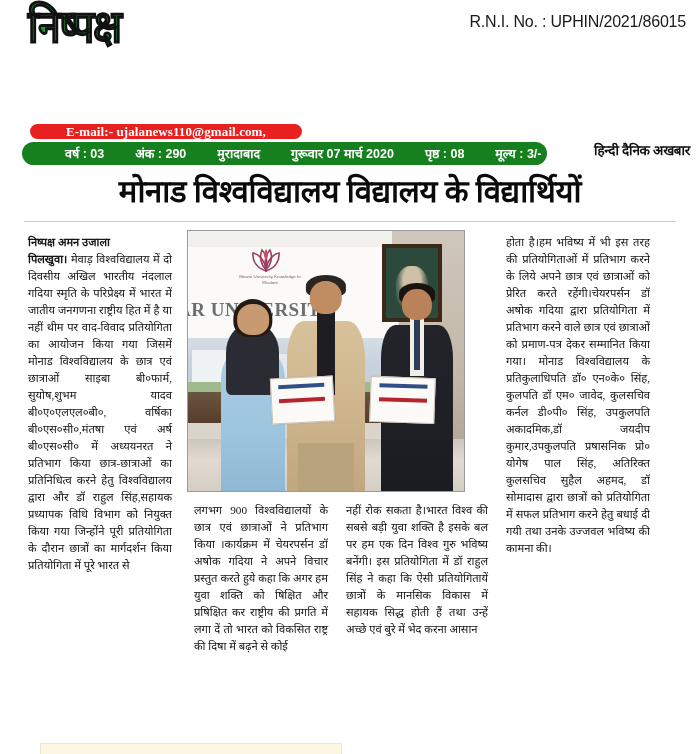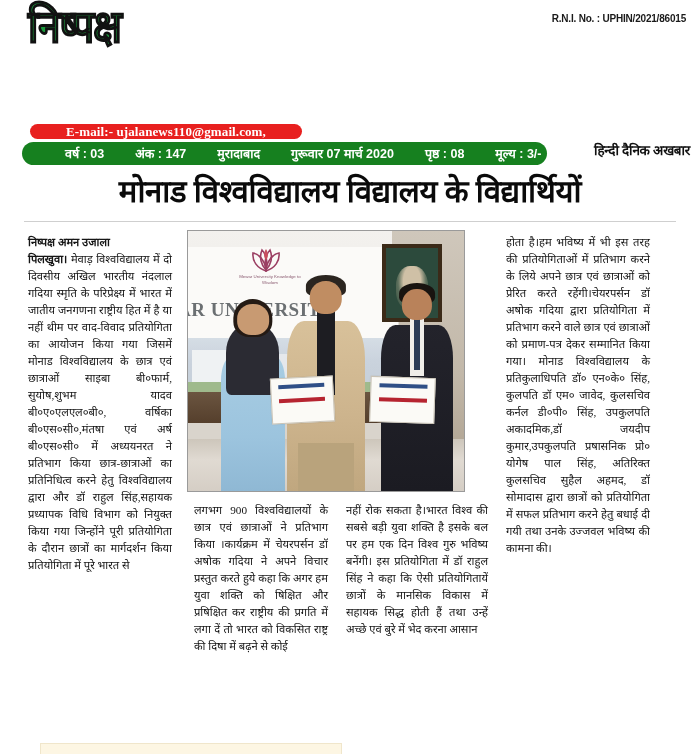--- a/index.html
+++ b/index.html
@@ -21,22 +21,22 @@
   .masthead {
     position: relative;
     height: 168px;
     padding: 0;
   }
   .rni {
     position: absolute;
     top: 13px;
     right: 14px;
     font-family: "Liberation Sans", sans-serif;
-    font-size: 10px;
-    font-weight: bold;
+    font-size: 16px;
+    font-weight: normal;
     letter-spacing: -0.2px;
     color: #1a1a1a;
     text-align: center;
   }
   .logo-nishpaksh {
     position: absolute;
     left: 28px;
     top: 4px;
     font-family: "Liberation Sans", "DejaVu Sans", sans-serif;
     font-size: 40px;
@@ -312,21 +312,21 @@
 
   <div class="rni">R.N.I. No. : UPHIN/2021/86015</div>
 
   <div class="logo-nishpaksh">निष्पक्ष</div>
 
 
   <div class="email-bar">E-mail:- ujalanews110@gmail.com, www.npamanujala.com</div>
 
   <div class="info-bar">
     <span>वर्ष : 03</span>
-    <span>अंक : 147</span>
+    <span>अंक : 290</span>
     <span>मुरादाबाद</span>
     <span>गुरूवार 07 मार्च 2020</span>
     <span>पृष्ठ : 08</span>
     <span>मूल्य : 3/-</span>
   </div>
 
   <div class="tagline">हिन्दी दैनिक अखबार</div>
 </div>
 
 <div class="headline">

